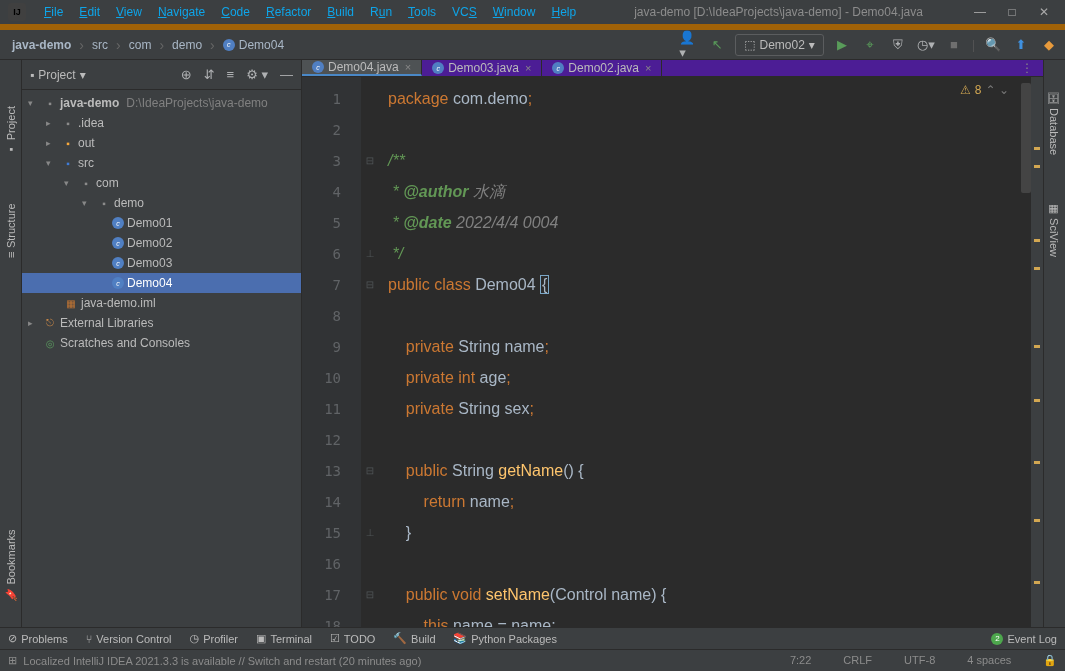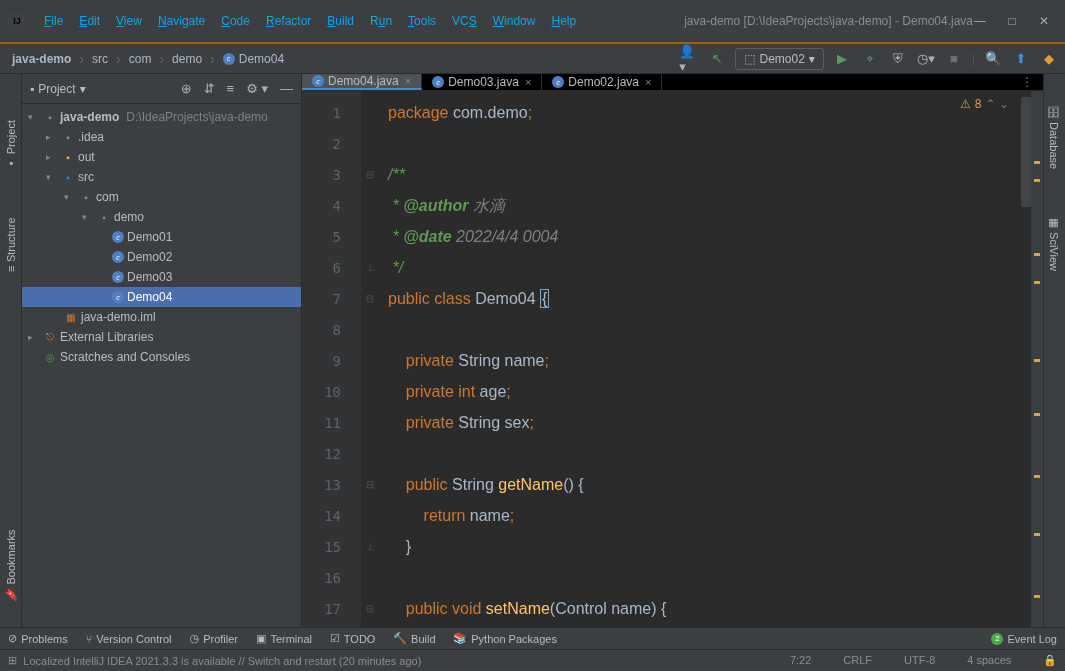--- a/index.html
+++ b/index.html
@@ -1,22 +1,22 @@
 <!DOCTYPE html>
 <html><head>
 <meta charset="utf-8">
 <style>
 *{margin:0;padding:0;box-sizing:border-box;font-family:"Segoe UI",Tahoma,sans-serif;user-select:none}
 body{width:1065px;height:671px;background:#3c3f41;color:#bbbbbb;font-size:12px;overflow:hidden;display:flex;flex-direction:column}
-.titlebar{height:44px;background:#3c3f41;display:flex;align-items:center;padding:0 8px;border-bottom:2px solid #a16207}
+.titlebar{height:30px;background:#3c3f41;display:flex;align-items:center;padding:0 8px;border-bottom:6px solid #a16207}
 .logo{width:18px;height:18px;background:#404040;border-radius:3px;display:flex;align-items:center;justify-content:center;font-size:9px;font-weight:bold;color:#000}
 .menu{display:flex;margin-left:10px}
 .menu-item{padding:4px 8px;color:#0ea5e9;cursor:pointer}
 .menu-item u{text-decoration:underline}
-.title-text{flex:1;text-align:right;color:#8c8c8c;font-size:12px}
+.title-text{flex:1;text-align:center;color:#8c8c8c;font-size:12px}
 .win-controls{display:flex;gap:18px;margin-right:6px}
 .win-btn{width:14px;height:14px;display:flex;align-items:center;justify-content:center;color:#a9a9a9;cursor:pointer}
 .navbar{height:30px;background:#3c3f41;border-bottom:1px solid #2b2b2b;display:flex;align-items:center;padding:0 6px}
 .crumb{display:flex;align-items:center;gap:2px}
 .crumb-item{padding:3px 6px;color:#a9b7c6;cursor:pointer;display:flex;align-items:center;gap:4px}
 .crumb-sep{color:#666;font-size:14px}
 .ci-icon{width:12px;height:12px;border-radius:50%;background:#507fc2;display:flex;align-items:center;justify-content:center;font-size:7px;color:#fff;font-style:italic}
 .nav-right{margin-left:auto;display:flex;align-items:center;gap:8px}
 .tool-icon{width:20px;height:20px;display:flex;align-items:center;justify-content:center;color:#afb1b3;cursor:pointer;font-size:13px}
 .run-cfg{height:22px;background:#3c3f41;border:1px solid #5b5d5f;border-radius:3px;padding:0 8px;display:flex;align-items:center;gap:4px;color:#bbbbbb;cursor:pointer}
@@ -34,21 +34,21 @@
 .st-icon{color:#afb1b3;cursor:pointer;font-size:13px}
 .tree{flex:1;padding:3px 0;overflow:auto}
 .tree-row{height:20px;display:flex;align-items:center;padding-left:var(--pad);gap:3px;cursor:pointer;color:#bbbbbb}
 .tree-row.sel{background:#4b6eaf;color:#fff}
 .tree-arrow{width:12px;font-size:9px;color:#888}
 .tf-icon{width:14px;height:14px;display:flex;align-items:center;justify-content:center;font-size:10px}
 .folder{color:#8b8b8b}
 .folder-src{color:#3f7cd8}
 .java-i{color:#f8a93a}
 .editor{flex:1;display:flex;flex-direction:column;background:#2b2b2b}
-.tabs{height:30px;background:#000000;border-bottom:1px solid #2b2b2b;display:flex;align-items:stretch}
+.tabs{height:30px;background:#4c1d95;border-bottom:1px solid #2b2b2b;display:flex;align-items:stretch}
 .tab{display:flex;align-items:center;gap:4px;padding:0 10px;color:#bbbbbb;cursor:pointer;border-right:1px solid #2b2b2b;font-size:12px}
 .tab.active{background:#4e5254;border-bottom:2px solid #4a88c7}
 .tab-icon{width:12px;height:12px;border-radius:50%;background:#507fc2;display:flex;align-items:center;justify-content:center;font-size:7px;color:#fff;font-style:italic}
 .tab-close{color:#888;font-size:11px;margin-left:2px;cursor:pointer}
 .tab-extra{margin-left:auto;padding:0 10px;display:flex;align-items:center;color:#888;cursor:pointer}
 .code-wrap{flex:1;display:flex;position:relative}
 .gutter{width:60px;background:#313335;border-right:1px solid #2b2b2b;padding-top:6px}
 .ln{height:31px;display:flex;align-items:center;justify-content:flex-end;padding-right:20px;color:#606366;font-family:Consolas,monospace;font-size:14px}
 .fold-gutter{width:16px;background:#2b2b2b;padding-top:6px}
 .fold{height:31px;display:flex;align-items:center;justify-content:center;color:#515658;font-size:10px}

